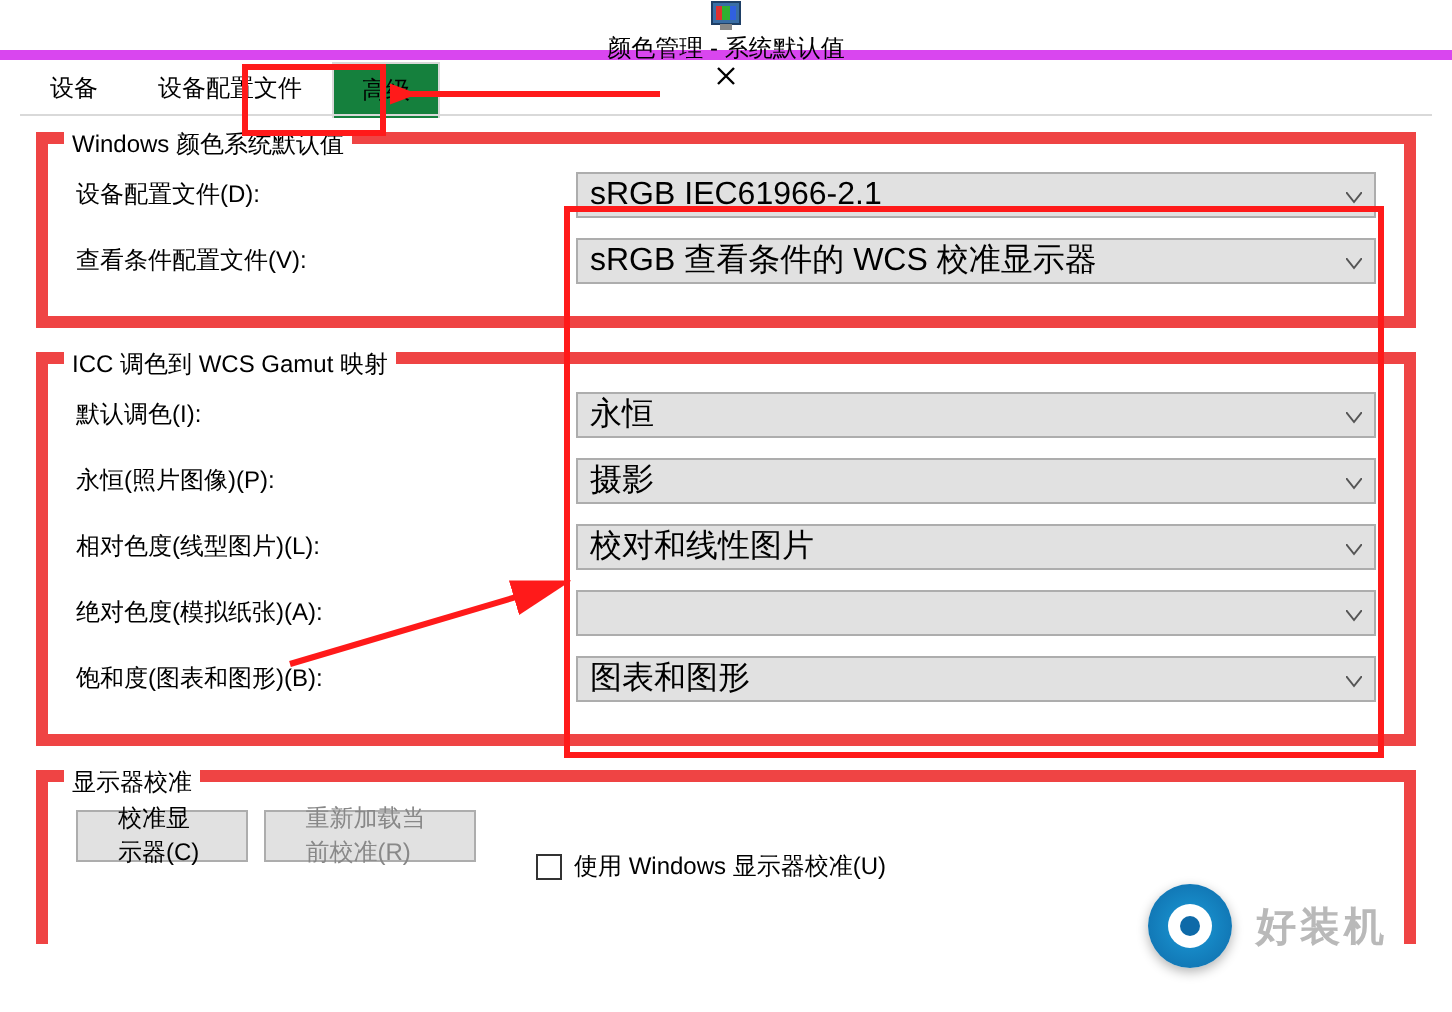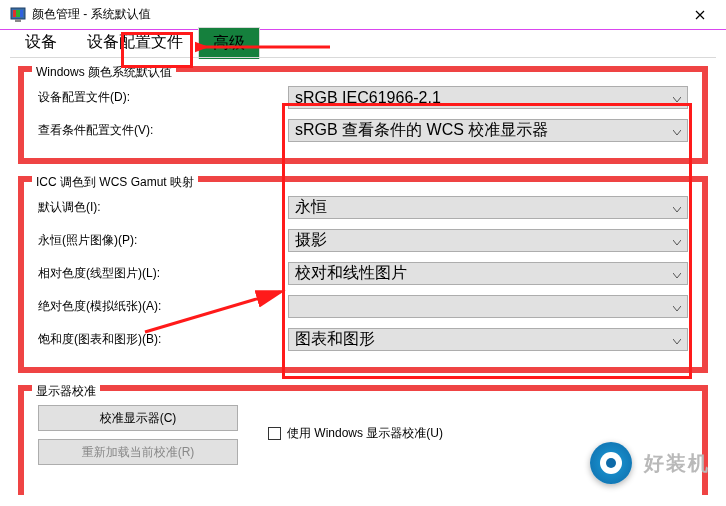--- a/index.html
+++ b/index.html
@@ -1,24 +1,24 @@
 <!DOCTYPE html>
 <html><head>
 <meta charset="utf-8">
 <style>
 * { box-sizing: border-box; margin: 0; padding: 0; font-family: "Microsoft YaHei", "Segoe UI", Tahoma, sans-serif; }
 body { width: 726px; height: 506px; background: #fff; font-size: 12px; color: #000; overflow: hidden; position: relative; }
 
-.titlebar { display: flex; align-items: center; height: 30px; border-bottom: 1px solid #d946ef; padding: 0 4px; position: relative; }
+.titlebar { display: flex; align-items: center; height: 30px; border-bottom: 5px solid #d946ef; padding: 0 4px; position: relative; flex-direction: column; }
 .titlebar-icon { width: 16px; height: 16px; margin: 0 6px; }
 .titlebar-title { flex: 1; font-size: 12px; }
 .close-btn { width: 45px; height: 30px; display: flex; align-items: center; justify-content: center; font-size: 14px; }
 
 .tabs { display: flex; align-items: flex-end; height: 28px; padding: 6px 10px 0 10px; position: relative; }
-.tab { padding: 5px 14px; font-size: 16px; border: 1px solid transparent; border-bottom: none; cursor: pointer; }
+.tab { padding: 5px 14px; font-size: 12px; border: 1px solid transparent; border-bottom: none; cursor: pointer; }
 .tab.active { border-color: #d9d9d9; background: #15803d; position: relative; top: 1px; }
 .tab-underline { position: absolute; left: 10px; right: 10px; bottom: 0; height: 1px; background: #d9d9d9; }
 
 .content { padding: 8px 18px; }
 
 .fieldset { border: 6px solid #ef4444; padding: 14px 14px 16px 14px; margin-bottom: 12px; position: relative; }
 .fieldset-legend { position: absolute; top: -8px; left: 8px; background: #fff; padding: 0 4px; font-size: 12px; }
 
 .row { display: flex; align-items: center; margin-bottom: 10px; }
 .row:last-child { margin-bottom: 0; }
@@ -28,28 +28,28 @@
 .dropdown { width: 100%; height: 23px; border: 1px solid #adadad; background: #e1e1e1; display: flex; align-items: center; padding: 0 6px; position: relative; font-size: 16px; cursor: pointer; }
 .dropdown-arrow { position: absolute; right: 6px; top: 50%; transform: translateY(-50%); pointer-events: none; }
 
 .btn { height: 26px; border: 1px solid #adadad; background: #e1e1e1; display: inline-flex; align-items: center; justify-content: center; padding: 0 20px; font-size: 12px; cursor: pointer; }
 .btn.disabled { color: #888; cursor: default; }
 
 .chk-row { display: flex; align-items: center; gap: 6px; }
 .chk { width: 13px; height: 13px; border: 1px solid #333; background: #fff; }
 
 .calib-area { display: flex; gap: 30px; align-items: flex-start; }
-.calib-btns { display: flex; flex-direction: column; gap: 8px; width: 200px; }
+.calib-btns { display: flex; gap: 8px; width: 200px; }
 
 
 .hl { position: absolute; border: 3px solid #ff1a1a; pointer-events: none; z-index: 50; }
 .arrow-svg { position: absolute; pointer-events: none; z-index: 49; }
 
 
-.wm { position: absolute; right: 16px; bottom: 22px; display: flex; align-items: center; gap: 12px; z-index: 60; }
+.wm { position: absolute; right: 32px; bottom: 22px; display: flex; align-items: center; gap: 12px; z-index: 60; }
 .wm-logo { width: 42px; height: 42px; border-radius: 50%; background: radial-gradient(circle at 50% 50%, #1b9bd8 0%, #0e6aa8 100%); display: flex; align-items: center; justify-content: center; box-shadow: 0 2px 6px rgba(0,0,0,.3); }
 .wm-eye { width: 22px; height: 22px; border-radius: 50%; background: #fff; display: flex; align-items: center; justify-content: center; }
 .wm-pupil { width: 10px; height: 10px; border-radius: 50%; background: #0e6aa8; }
 .wm-text { font-size: 20px; font-weight: 600; color: #b9b9b9; letter-spacing: 2px; }
 </style>
 </head>
 <body>
 
 <div class="titlebar">
   <span class="titlebar-icon">

